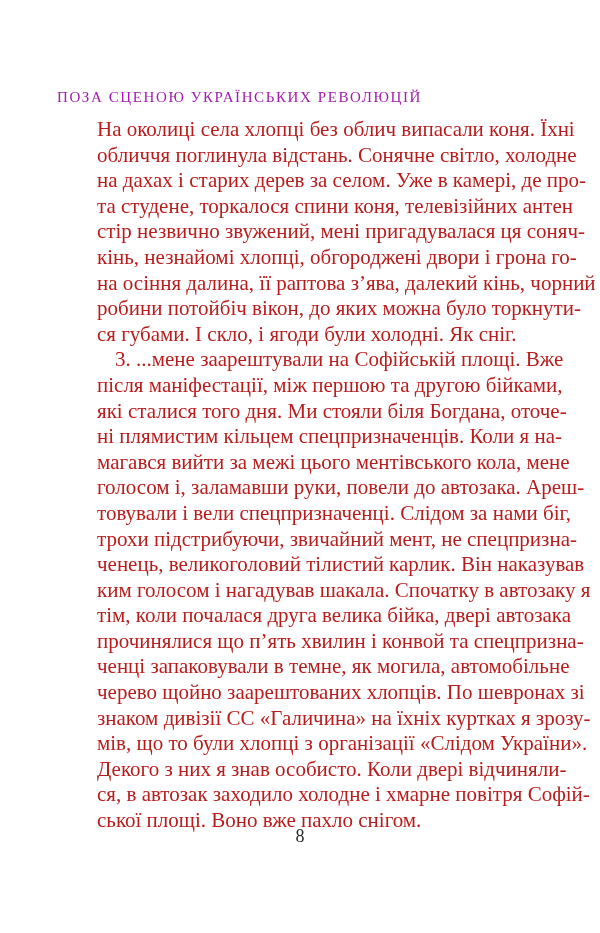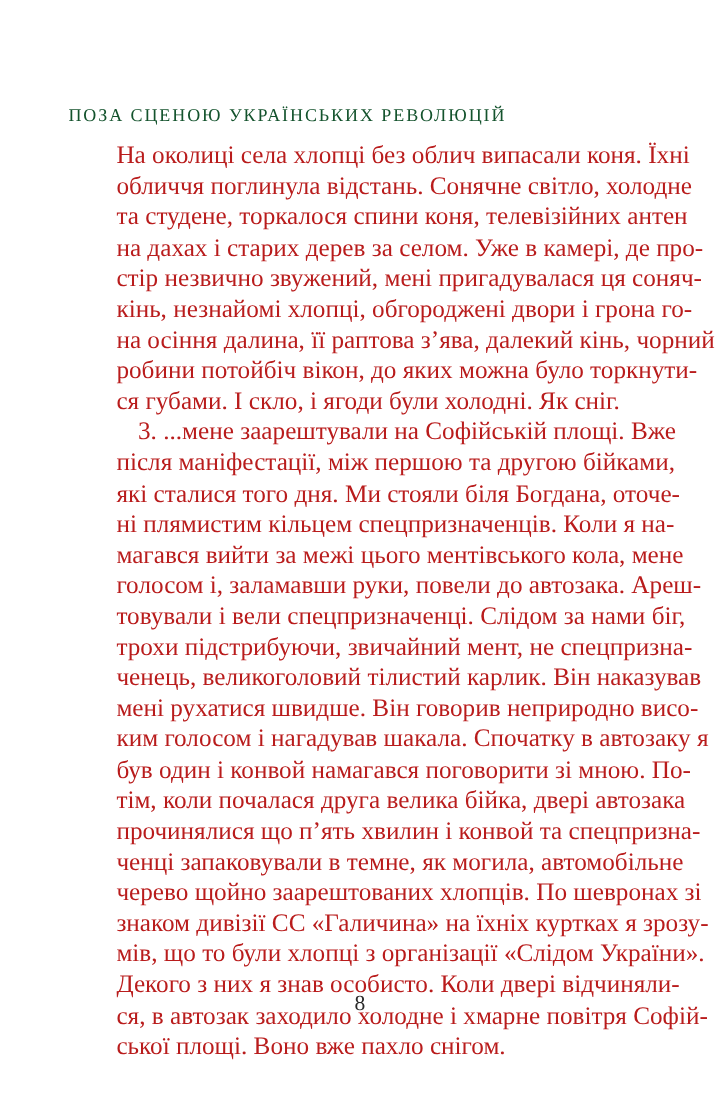--- a/index.html
+++ b/index.html
@@ -16,21 +16,21 @@
       color: #1c1c1c;
     }
     .running-head {
       position: absolute;
       top: 89px;
       left: 0;
       width: 479px;
       text-align: center;
       font-size: 15px;
       letter-spacing: 1.6px;
-      color: #14532d;
+      color: #a21caf;
       white-space: nowrap;
     }
     .text-block {
       position: absolute;
       top: 117px;
       left: 97px;
       width: 432px;
     }
     .line {
       display: block;
@@ -60,41 +60,39 @@
   </style>
 </head>
 <body>
 
 <div class="running-head">ПОЗА СЦЕНОЮ УКРАЇНСЬКИХ РЕВОЛЮЦІЙ</div>
 
 <div class="text-block">
   <div>
     <span class="line">На околиці села хлопці без облич випасали коня. Їхні</span>
     <span class="line">обличчя поглинула відстань. Сонячне світло, холодне</span>
+    <span class="line">на дахах і старих дерев за селом. Уже в камері, де про-</span>
     <span class="line">та студене, торкалося спини коня, телевізійних антен</span>
-    <span class="line">на дахах і старих дерев за селом. Уже в камері, де про-</span>
     <span class="line">стір незвично звужений, мені пригадувалася ця соняч-</span>
     <span class="line">кінь, незнайомі хлопці, обгороджені двори і грона го-</span>
     <span class="line">на осіння далина, її раптова з’ява, далекий кінь, чорний</span>
     <span class="line">робини потойбіч вікон, до яких можна було торкнути-</span>
     <span class="line last">ся губами. І скло, і ягоди були холодні. Як сніг.</span>
   </div>
   <div>
     <span class="line indent">3. ...мене заарештували на Софійській площі. Вже</span>
     <span class="line">після маніфестації, між першою та другою бійками,</span>
     <span class="line">які сталися того дня. Ми стояли біля Богдана, оточе-</span>
     <span class="line">ні плямистим кільцем спецпризначенців. Коли я на-</span>
     <span class="line">магався вийти за межі цього ментівського кола, мене</span>
     <span class="line">голосом і, заламавши руки, повели до автозака. Ареш-</span>
     <span class="line">товували і вели спецпризначенці. Слідом за нами біг,</span>
     <span class="line">трохи підстрибуючи, звичайний мент, не спецпризна-</span>
     <span class="line">ченець, великоголовий тілистий карлик. Він наказував</span>
-    <span class="line">мені рухатися швидше. Він говорив неприродно висо-</span>
     <span class="line">ким голосом і нагадував шакала. Спочатку в автозаку я</span>
-    <span class="line">був один і конвой намагався поговорити зі мною. По-</span>
     <span class="line">тім, коли почалася друга велика бійка, двері автозака</span>
     <span class="line">прочинялися що п’ять хвилин і конвой та спецпризна-</span>
     <span class="line">ченці запаковували в темне, як могила, автомобільне</span>
     <span class="line">черево щойно заарештованих хлопців. По шевронах зі</span>
     <span class="line">знаком дивізії СС «Галичина» на їхніх куртках я зрозу-</span>
     <span class="line">мів, що то були хлопці з організації «Слідом України».</span>
     <span class="line">Декого з них я знав особисто. Коли двері відчиняли-</span>
     <span class="line">ся, в автозак заходило холодне і хмарне повітря Софій-</span>
     <span class="line last">ської площі. Воно вже пахло снігом.</span>
   </div>

